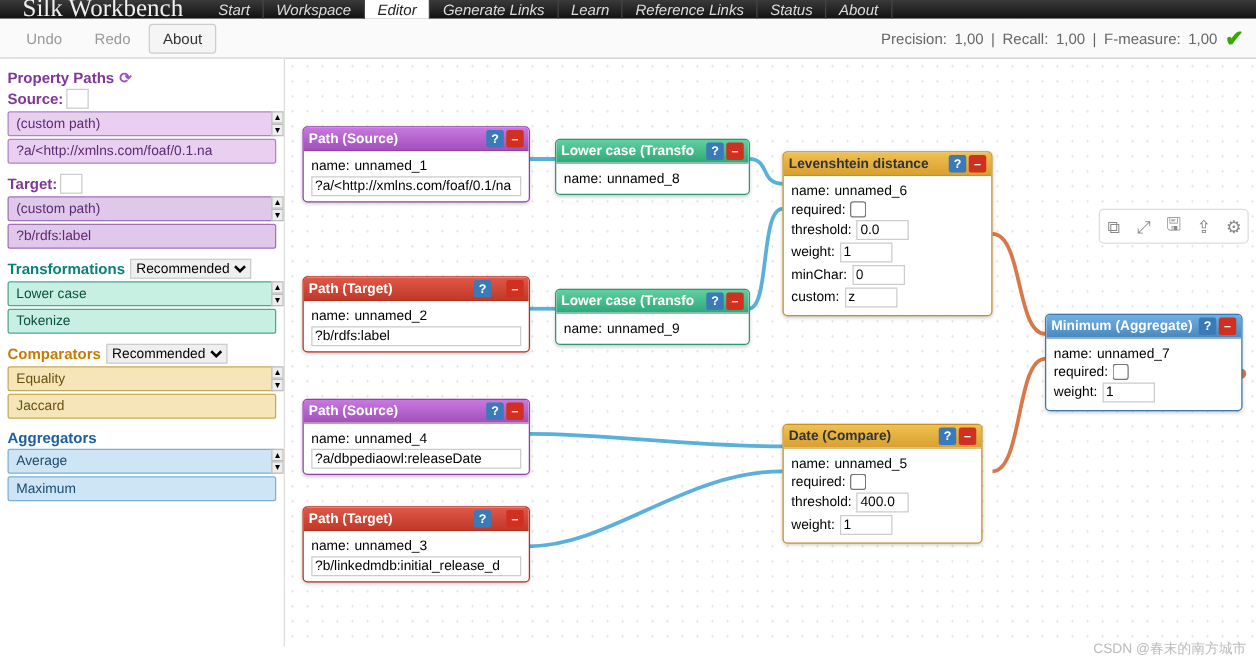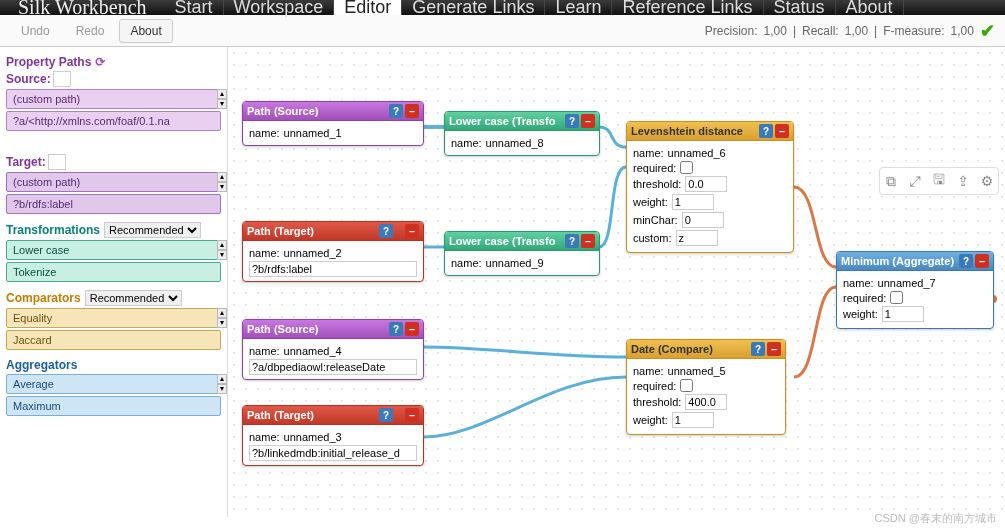--- a/index.html
+++ b/index.html
@@ -1,20 +1,20 @@
 <!DOCTYPE html>
 <html><head>
 <meta charset="utf-8">
 <style>
 * { box-sizing: border-box; margin: 0; padding: 0; }
 body { font-family: Arial, sans-serif; font-size: 12px; background: #fff; width: 1005px; height: 530px; overflow: hidden; position: relative; }
 .header { background: linear-gradient(#3a3a3a,#111); height: 15px; display: flex; align-items: center; color: #fff; }
 .logo { font-family: Georgia, serif; font-size: 20px; padding: 0 18px; color: #eee; }
 .tabs { display: flex; height: 100%; }
-.tab { padding: 0 10px; display: flex; align-items: center; color: #ddd; cursor: pointer; font-size: 18px; border-right: 1px solid #444; }
+.tab { padding: 0 10px; display: flex; align-items: center; color: #ddd; cursor: pointer; font-size: 12px; border-right: 1px solid #444; font-style: italic; }
 .tab.active { background: #fff; color: #222; }
 .toolbar { height: 32px; border-bottom: 1px solid #ccc; display: flex; align-items: center; padding: 0 10px; background: #fafafa; }
 .tbtn { padding: 4px 10px; margin-right: 4px; border: 1px solid transparent; color: #999; border-radius: 3px; cursor: pointer; }
 .tbtn.on { border-color: #ccc; background: #f5f5f5; color: #333; }
 .metrics { margin-left: auto; color: #666; font-size: 12px; display: flex; align-items: center; gap: 6px; }
 .check { color: #3a0; font-size: 18px; font-weight: bold; }
 .body { display: flex; height: calc(100% - 60px); }
 .sidebar { width: 228px; border-right: 1px solid #ddd; padding: 4px 6px; overflow-y: auto; background: #fff; }
 .sect-h { font-weight: bold; margin: 4px 0 2px; display: flex; align-items: center; gap: 4px; }
 .purple { color: #803698; }
@@ -102,21 +102,21 @@
       <input class="txtin" style="width: 18px;">
     </div>
     <div class="list" id="srclist" style="position: relative;">
         <div class="pill src">(custom path)</div>
         <div class="pill src">?a/&lt;http://xmlns.com/foaf/0.1.na</div>
         <div class="scroll">
           <div class="sb-btn">▴</div>
           <div class="sb-btn" style="margin-top:auto">▾</div>
         </div>
       </div>
-    <div class="row" style="margin-top:23px">
+    <div class="row" style="margin-top:8px">
       <span class="purple" style="font-weight:bold">Target:</span>
       <input class="txtin" style="width: 18px;">
     </div>
     <div class="list" id="tgtlist" style="position: relative;">
         <div class="pill tgt">(custom path)</div>
         <div class="pill tgt">?b/rdfs:label</div>
         <div class="scroll">
           <div class="sb-btn">▴</div>
           <div class="sb-btn" style="margin-top:auto">▾</div>
         </div>
@@ -179,20 +179,21 @@
       <div class="nh">
           <span class="ttl">Path (Source)</span>
           <span class="ic help">?</span>
           <span class="ic close">–</span>
         </div>
       <div class="nb">
         <div class="fld">
             <label>name:</label>
             <span>unnamed_1</span>
           </div>
+        <input type="text" style="width: 100%;" value="?a/&lt;http://xmlns.com/foaf/0.1/na">
       </div>
     </div>
 
     <div class="node n-tgt" style="left:14px;top:174px;width:182px">
       <div class="nh">
           <span class="ttl">Path (Target)</span>
           <span class="ic help">?</span>
           <span class="ic close">–</span>
         </div>
       <div class="nb">

